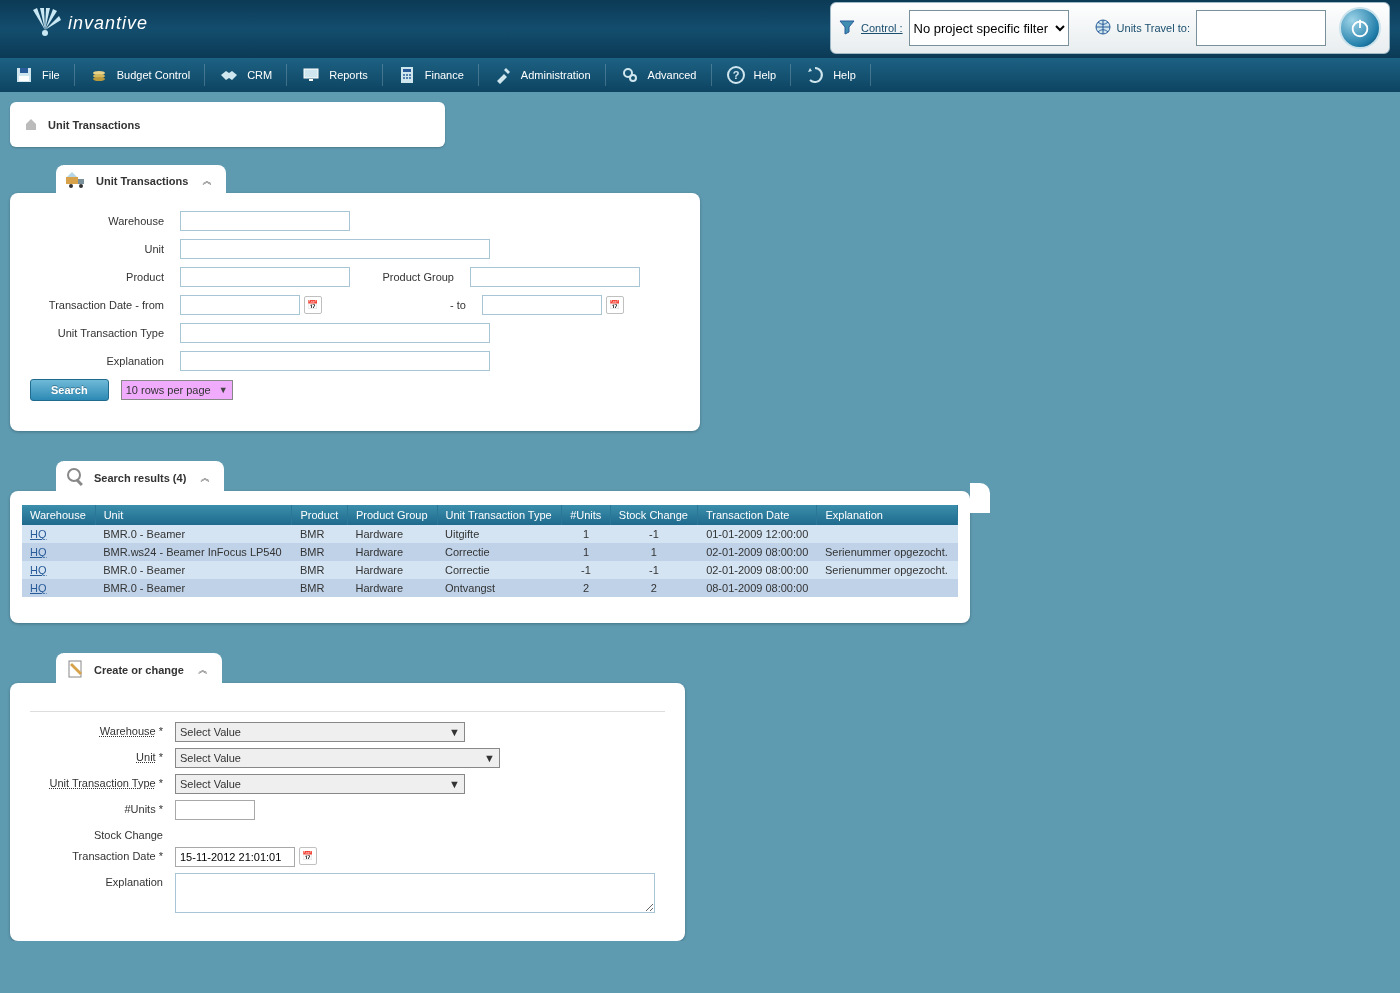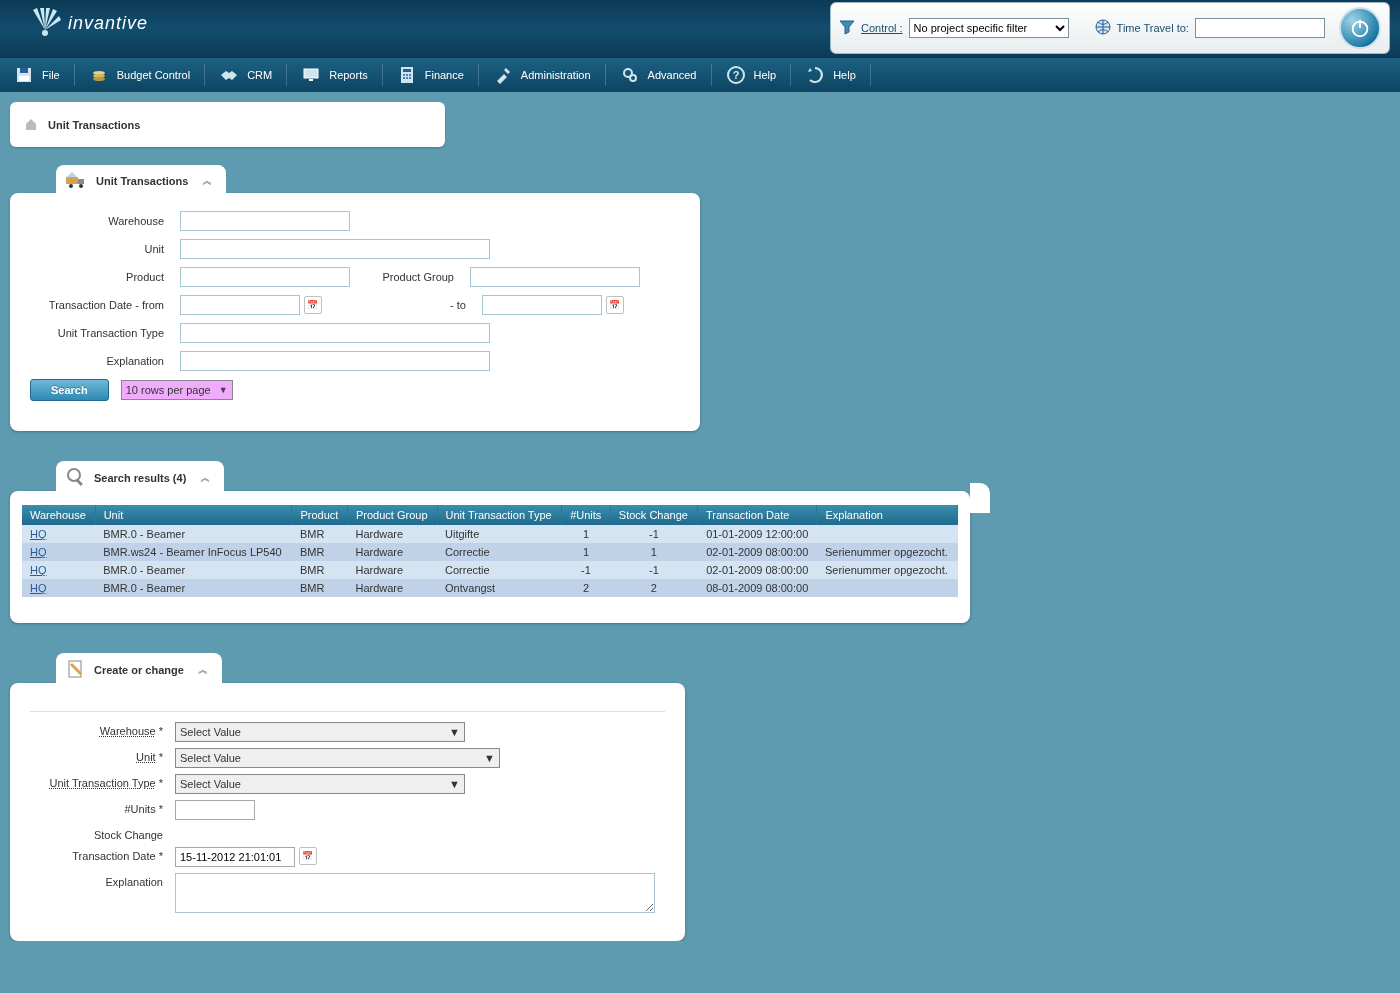--- a/index.html
+++ b/index.html
@@ -10,21 +10,21 @@
   .topbar { height: 58px; background: linear-gradient(#0b3a55 0%, #134d6e 50%, #0b3a55 100%); position: relative; }
   .logo { position: absolute; left: 28px; top: 8px; display:flex; align-items:center; color:#fff; font-size:18px; font-style:italic; letter-spacing:1px;}
   .logo svg { margin-right:6px; }
 
   .toolbox { position: absolute; right: 10px; top: 2px; width: 560px; height: 52px;
              background: linear-gradient(#fefefe,#e8edef); border:1px solid #9fb9c6; border-radius:6px;
              display:flex; flex-direction:column; }
   .toolbox-top { text-align:center; font-size:11px; color:#1a4d6e; padding:2px 0; }
   .toolbox-row { display:flex; align-items:center; gap:6px; padding:4px 8px; }
   .toolbox-row .lbl { font-size:11px; color:#1a4d6e; }
-  .toolbox-row select, .toolbox-row input { font-size:11px; height:20px; border:1px solid #7a919b; background:#fff; }
+  .toolbox-row select, .toolbox-row input { font-size:13px; height:36px; border:1px solid #7a919b; background:#fff; }
   .toolbox-row select { width:160px; }
   .toolbox-row input { width:130px; }
   .power-btn { margin-left:auto; width:42px; height:42px; border-radius:50%;
                background: radial-gradient(circle at 30% 30%, #9ed4e8, #1f7da9 70%, #0b3a55 100%);
                border:2px solid #c9e2ec; display:flex; align-items:center; justify-content:center; }
   .power-btn svg { width:22px; height:22px; }
 
   
   .menubar { height: 34px; background: linear-gradient(#1d6183,#0d4462); display:flex; align-items:center; }
   .menu-item { display:flex; align-items:center; gap:8px; color:#fff; font-size:11px; padding:0 14px; height:100%; cursor:pointer; }
@@ -114,21 +114,21 @@
       <select>
         <option>No project specific filter</option>
       </select>
       <span style="width:14px"></span>
       <span>
         <svg width="16" height="16" viewBox="0 0 16 16">
             <circle cx="8" cy="8" r="7" fill="#cfe6ef" stroke="#2a5c9a"></circle>
             <path d="M1 8h14M8 1v14M3 3c3 3 7 3 10 0M3 13c3-3 7-3 10 0" stroke="#2a5c9a" fill="none"></path>
           </svg>
       </span>
-      <span class="lbl">Time Travel to:</span>
+      <span class="lbl">Units Travel to:</span>
       <input type="text" value="" style="">
       <div class="power-btn">
         <svg viewBox="0 0 24 24">
             <circle cx="12" cy="13" r="8" fill="none" stroke="#fff" stroke-width="2"></circle>
             <rect x="11" y="3" width="2" height="9" fill="#fff"></rect>
           </svg>
       </div>
     </div>
   </div>
 </div>

